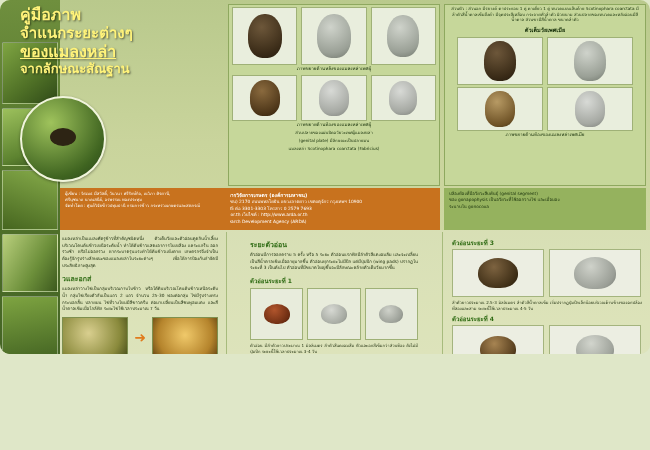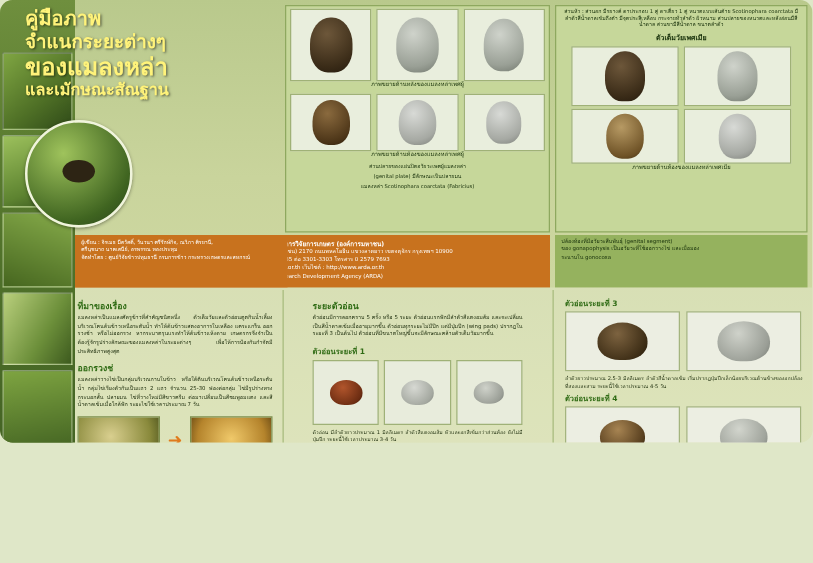--- a/index.html
+++ b/index.html
@@ -52,21 +52,21 @@
     left: 6px; top: 2px;
     width: 200px;
     color: #ffe96b;
     font-family: "DejaVu Sans", sans-serif;
     font-weight: bold;
     text-shadow: 1px 1px 2px rgba(0,0,0,0.55);
     line-height: 1.18;
   }
   .title-lines .t1 { font-size: 16px; color: #fff37a; }
   .title-lines .t2 { font-size: 15px; color: #fff37a; }
-  .title-lines .t3 { font-size: 19px; color: #fff37a; }
+  .title-lines .t3 { font-size: 16px; color: #fff37a; text-decoration: underline; }
   .title-lines .t4 { font-size: 13px; color: #fff37a; }
   .title-lines .t5 { font-size: 13px; color: #fff37a; }
 
   .round-photo {
     position: absolute;
     left: 6px; top: 92px;
     width: 86px; height: 86px;
     border-radius: 50%;
     background: radial-gradient(circle at 35% 30%, #9fc35c, #3f6420 70%, #27401a);
     border: 2px solid #f0f4dc;
@@ -280,21 +280,21 @@
     <div class="leftphoto lp3"></div>
     <div class="leftphoto lp4"></div>
     <div class="leftphoto lp5"></div>
   </div>
 
   <div class="title-block">
     <div class="title-lines">
       <div class="t1">คู่มือภาพ</div>
       <div class="t2">จำแนกระยะต่างๆ</div>
       <div class="t3">ของแมลงหล่า</div>
-      <div class="t4">และเมักษณะสัณฐาน</div>
+      <div class="t4">จากลักษณะสัณฐาน</div>
     </div>
     <div class="round-photo">
       <div class="bug"></div>
     </div>
   </div>
 
   <div class="panel-mid">
     <div class="specimen-row">
       <div class="spec dark" style="width:66px;height:58px;">
         <div class="body" style="width:34px;height:44px;"></div>
@@ -367,23 +367,22 @@
     <div class="gb-line">ระนาบใน gonocoxa</div>
   </div>
 
   <div class="white-bg"></div>
 
   <div class="col-divider" style="left:226px;"></div>
   <div class="col-divider" style="left:442px;"></div>
 
   <div class="col col-a">
     <div class="inner">
-      <div class="h-green">ที่มาของเรื่อง</div>
       <p class="body-text">แมลงหล่าเป็นแมลงศัตรูข้าวที่สำคัญชนิดหนึ่ง ตัวเต็มวัยและตัวอ่อนดูดกินน้ำเลี้ยงบริเวณโคนต้นข้าวเหนือระดับน้ำ ทำให้ต้นข้าวแสดงอาการใบเหลือง แคระแกร็น ออกรวงช้า หรือไม่ออกรวง หากระบาดรุนแรงทำให้ต้นข้าวแห้งตาย เกษตรกรจึงจำเป็นต้องรู้จักรูปร่างลักษณะของแมลงหล่าในระยะต่างๆ เพื่อให้การป้องกันกำจัดมีประสิทธิภาพสูงสุด</p>
-      <div class="h-green">ออกรวงช่</div>
+      <div class="h-green">วและอกส่</div>
       <p class="body-text">แมลงหล่าวางไข่เป็นกลุ่มบริเวณกาบใบข้าว หรือใต้ดินบริเวณโคนต้นข้าวเหนือระดับน้ำ กลุ่มไข่เรียงตัวกันเป็นแถว 2 แถว จำนวน 25-30 ฟองต่อกลุ่ม ไข่มีรูปร่างทรงกระบอกสั้น ปลายมน ไข่ที่วางใหม่มีสีขาวครีม ต่อมาเปลี่ยนเป็นสีชมพูอมแดง และสีน้ำตาลเข้มเมื่อใกล้ฟัก ระยะไข่ใช้เวลาประมาณ 7 วัน</p>
       <div class="photo-strip">
         <div class="photo-egg"></div>
         <div class="arrow">➜</div>
         <div class="photo-egg2"></div>
       </div>
       <div class="caption-c">เมื่อตัวอ่อนใกล้ฟักออกจากไข่</div>
       <div class="caption-c">จะเห็นสีน้ำตาลแดงของแมลงหล่าชัดเจน</div>
     </div>
   </div>

